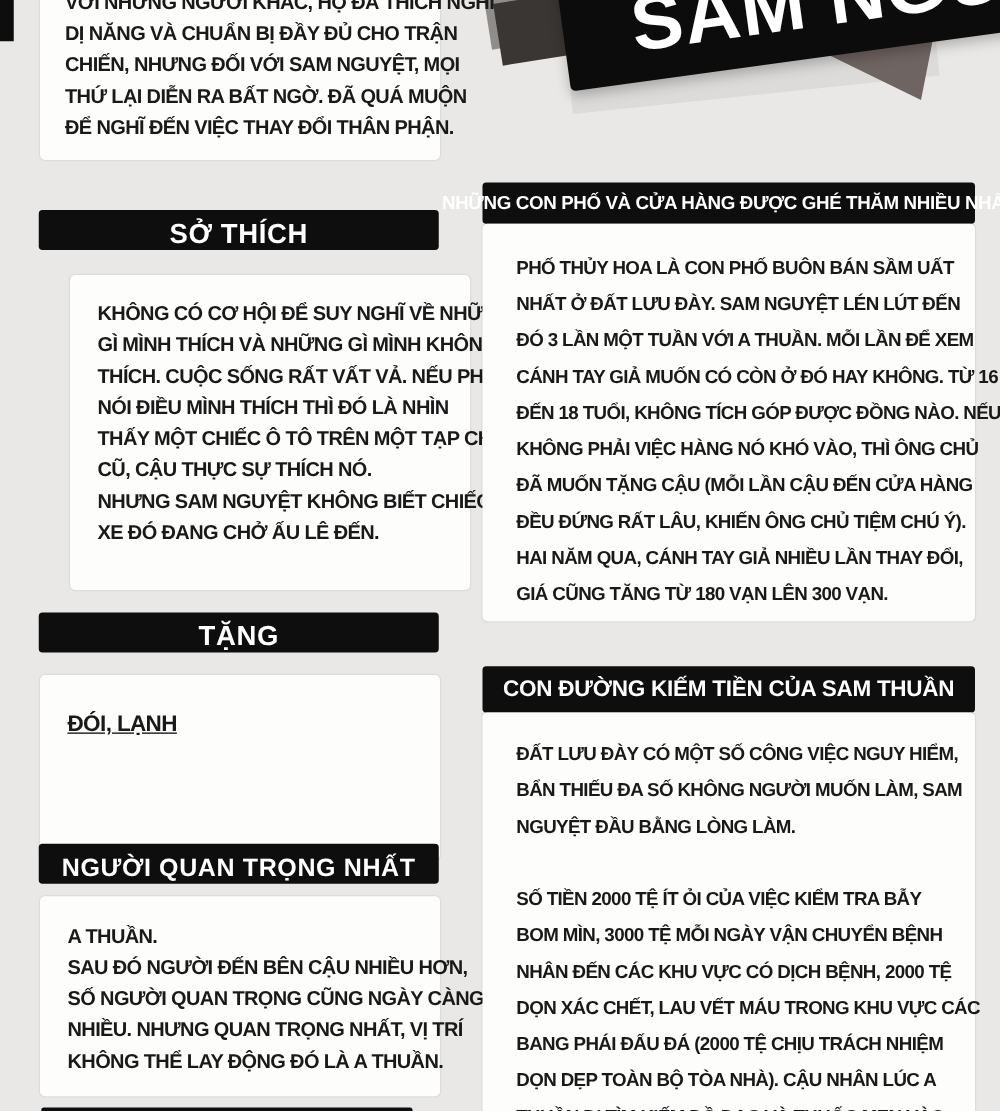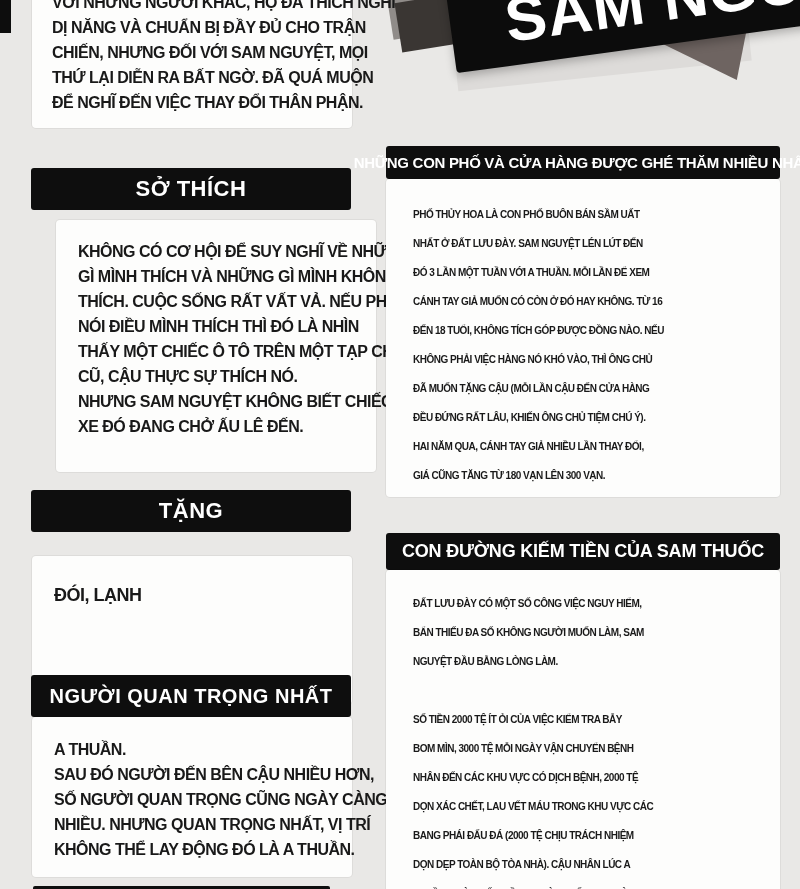--- a/index.html
+++ b/index.html
@@ -17,26 +17,26 @@
   .hdr{
     background:#0e0e0e;color:#fff;border-radius:3px;
     display:flex;align-items:center;justify-content:center;
     font-weight:700;white-space:nowrap;
   }
   .body-text{
     color:#191919;font-weight:700;white-space:pre;
     letter-spacing:-0.5px;
   }
   
-  .lcol-hdr{left:31px;width:320px;height:42px;font-size:22px;letter-spacing:0.5px;}
+  .lcol-hdr{left:31px;width:320px;height:32px;font-size:22px;letter-spacing:0.5px;align-items:flex-end;}
   .lcol-card{left:32px;width:320px;}
   .lcol-text{font-size:16px;line-height:25px;}
   
   .rcol-card{left:386px;width:394px;}
-  .rcol-text{font-size:10px;line-height:29px;}
+  .rcol-text{font-size:15px;line-height:29px;}
   
   #banner{
     left:440px;top:-175px;width:430px;height:220px;
     background:#0c0c0c;transform:rotate(-7.8deg);
     border-radius:4px;
     box-shadow:0 4px 10px rgba(0,0,0,0.25);
   }
   #banner .banner-text{
     position:absolute;left:55px;bottom:10px;
     color:#ffffff;font-weight:700;font-size:62px;
@@ -75,21 +75,21 @@
 NÓI ĐIỀU MÌNH THÍCH THÌ ĐÓ LÀ NHÌN
 THẤY MỘT CHIẾC Ô TÔ TRÊN MỘT TẠP CHÍ
 CŨ, CẬU THỰC SỰ THÍCH NÓ.
 NHƯNG SAM NGUYỆT KHÔNG BIẾT CHIẾC
 XE ĐÓ ĐANG CHỞ ẤU LÊ ĐẾN.</div>
 </div>
 
 <div class="abs hdr lcol-hdr" style="top:490px;">
   <span>TẶNG</span>
 </div>
-<div class="abs card lcol-card" style="top:556px;height:148px;">
+<div class="abs card lcol-card" style="top:540px;height:148px;text-decoration:underline;">
   <div class="body-text lcol-text" style="padding:27px 18px 0 22px;font-size:18px;">ĐÓI, LẠNH</div>
 </div>
 
 <div class="abs hdr lcol-hdr" style="top:675px;font-size:20px;">
   <span>NGƯỜI QUAN TRỌNG NHẤT</span>
 </div>
 <div class="abs card lcol-card" style="top:717px;height:160px;">
   <div class="body-text lcol-text" style="padding:20px 0 0 22px;">A THUẦN.
 SAU ĐÓ NGƯỜI ĐẾN BÊN CẬU NHIỀU HƠN,
 SỐ NGƯỜI QUAN TRỌNG CŨNG NGÀY CÀNG
@@ -109,21 +109,21 @@
 CÁNH TAY GIẢ MUỐN CÓ CÒN Ở ĐÓ HAY KHÔNG. TỪ 16
 ĐẾN 18 TUỔI, KHÔNG TÍCH GÓP ĐƯỢC ĐỒNG NÀO. NẾU
 KHÔNG PHẢI VIỆC HÀNG NÓ KHÓ VÀO, THÌ ÔNG CHỦ
 ĐÃ MUỐN TẶNG CẬU (MỖI LẦN CẬU ĐẾN CỬA HÀNG
 ĐỀU ĐỨNG RẤT LÂU, KHIẾN ÔNG CHỦ TIỆM CHÚ Ý).
 HAI NĂM QUA, CÁNH TAY GIẢ NHIỀU LẦN THAY ĐỔI,
 GIÁ CŨNG TĂNG TỪ 180 VẠN LÊN 300 VẠN.</div>
 </div>
 
 <div class="abs hdr rcol-card" style="top:533px;height:37px;font-size:18px;letter-spacing:-0.2px;">
-  <span>CON ĐƯỜNG KIẾM TIỀN CỦA SAM THUỐC</span>
+  <span>CON ĐƯỜNG KIẾM TIỀN CỦA SAM THUẦN</span>
 </div>
 <div class="abs card rcol-card" style="top:570px;height:340px;">
   <div class="body-text rcol-text" style="padding:19px 16px 0 27px;">ĐẤT LƯU ĐÀY CÓ MỘT SỐ CÔNG VIỆC NGUY HIỂM,
 BẨN THIẾU ĐA SỐ KHÔNG NGƯỜI MUỐN LÀM, SAM
 NGUYỆT ĐẦU BẰNG LÒNG LÀM.
 
 SỐ TIỀN 2000 TỆ ÍT ỎI CỦA VIỆC KIỂM TRA BẪY
 BOM MÌN, 3000 TỆ MỖI NGÀY VẬN CHUYỂN BỆNH
 NHÂN ĐẾN CÁC KHU VỰC CÓ DỊCH BỆNH, 2000 TỆ
 DỌN XÁC CHẾT, LAU VẾT MÁU TRONG KHU VỰC CÁC

